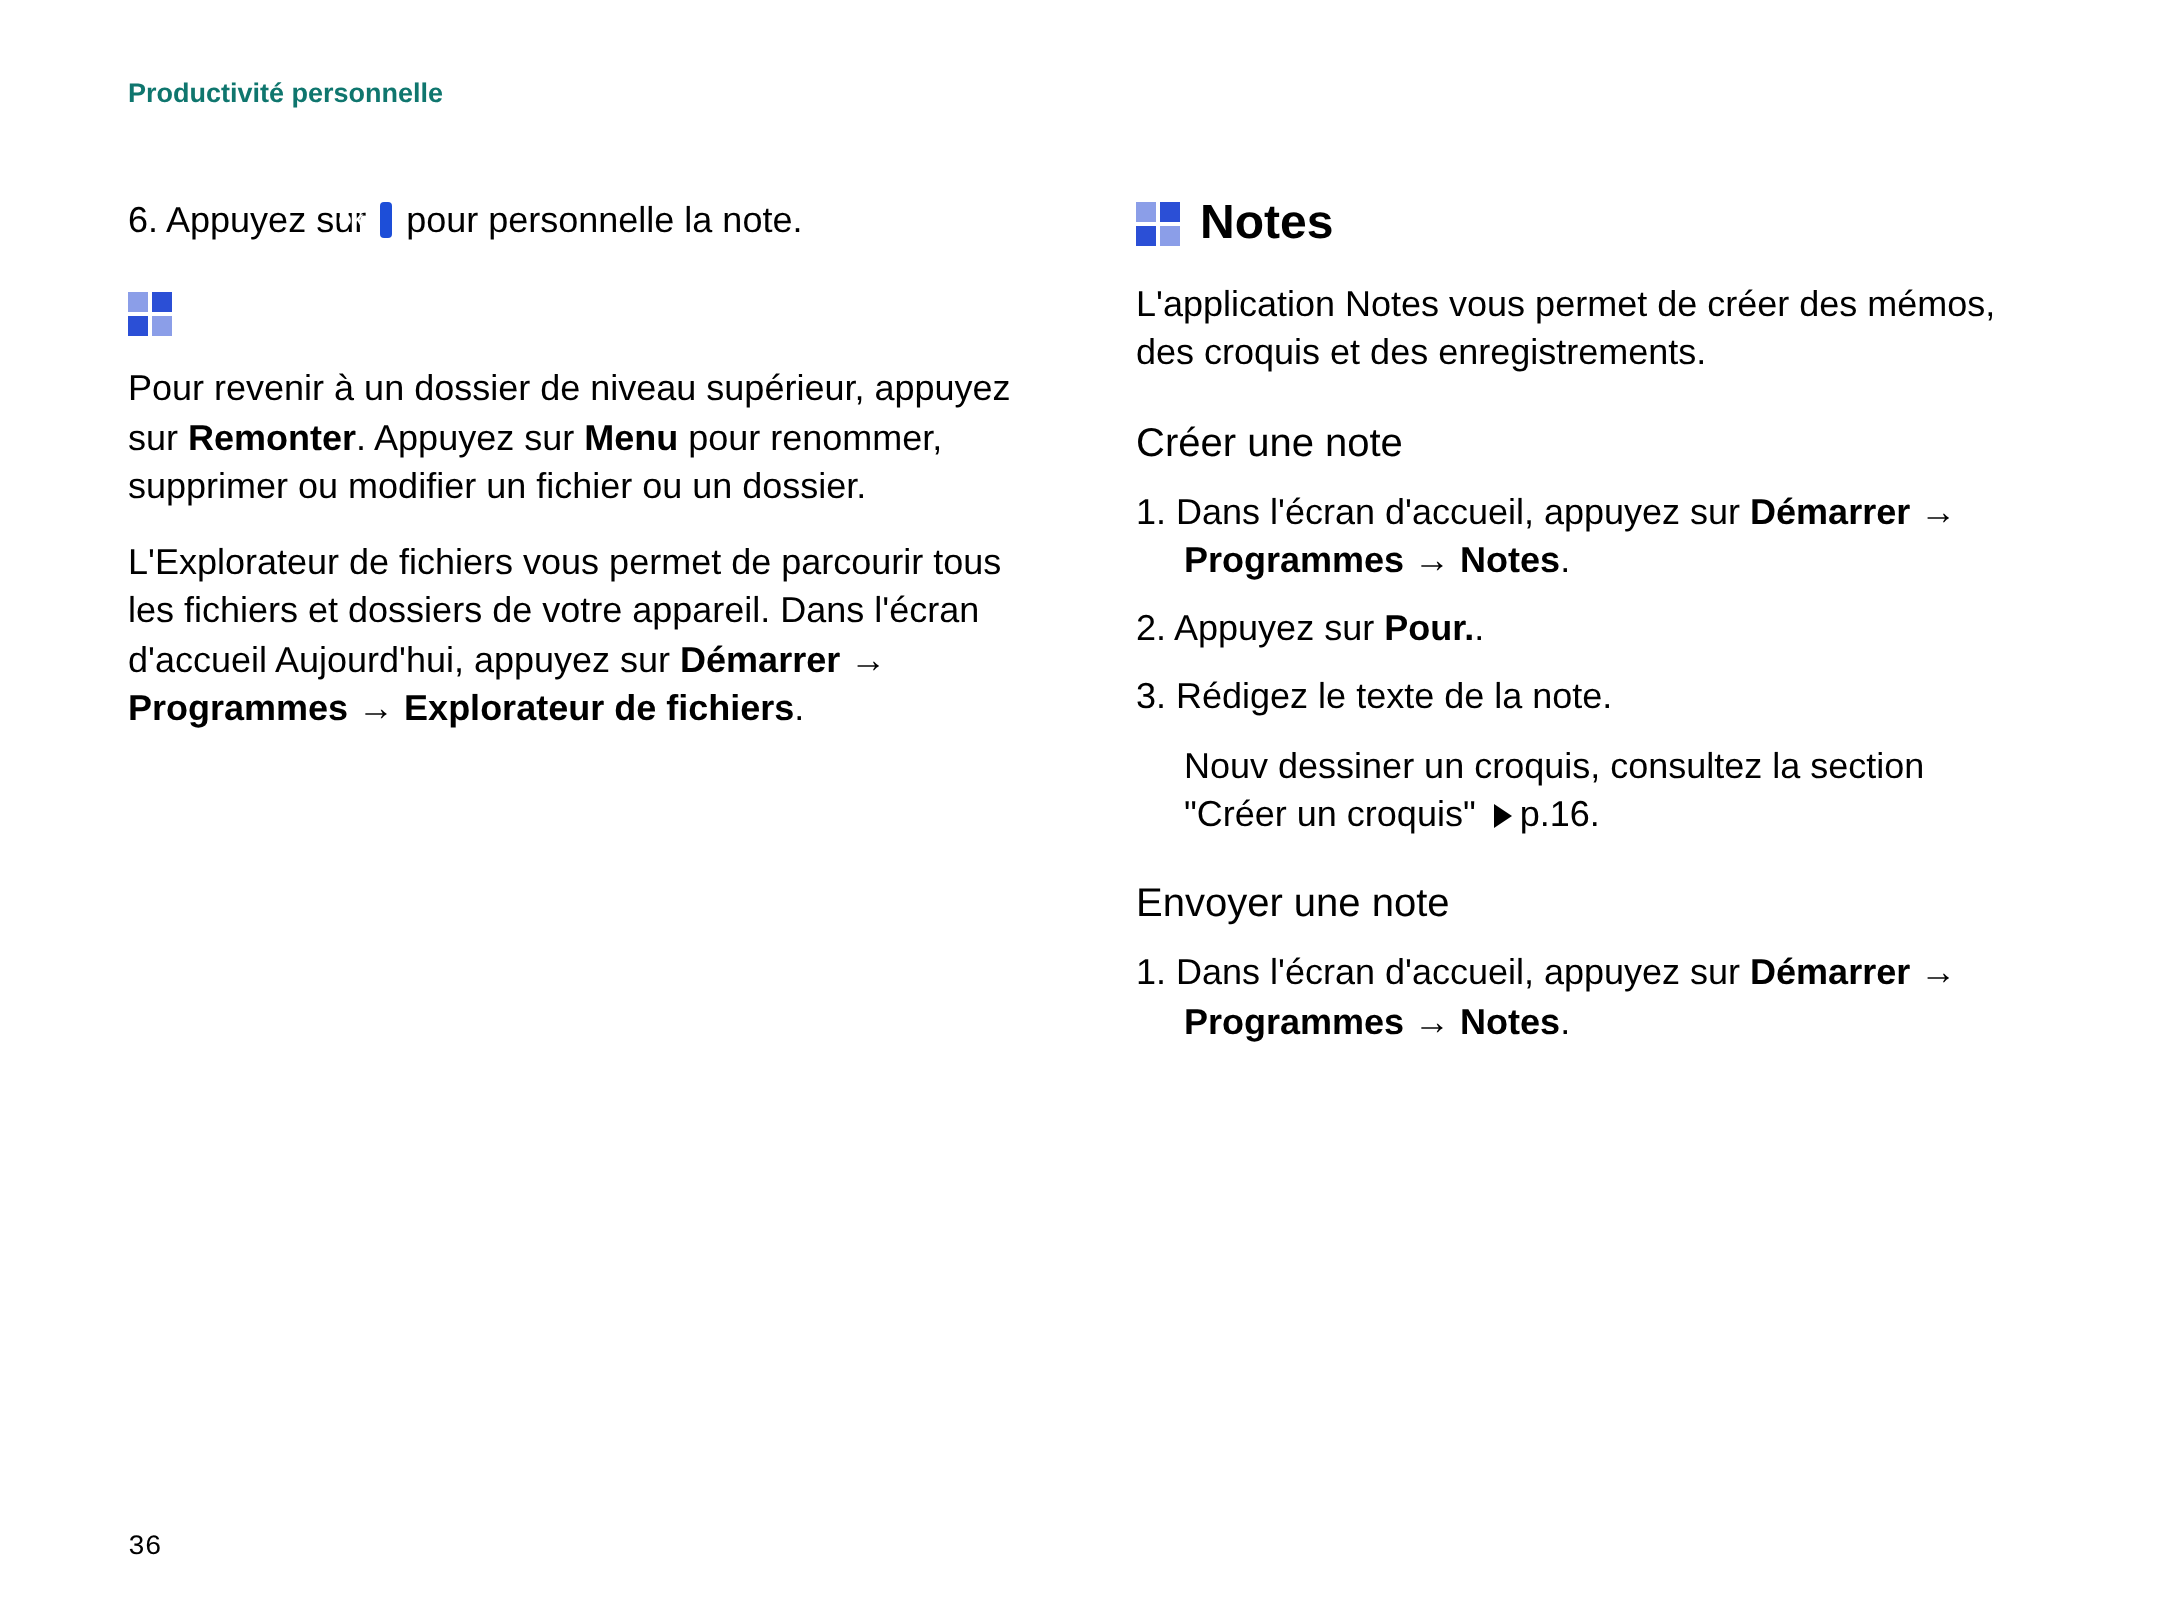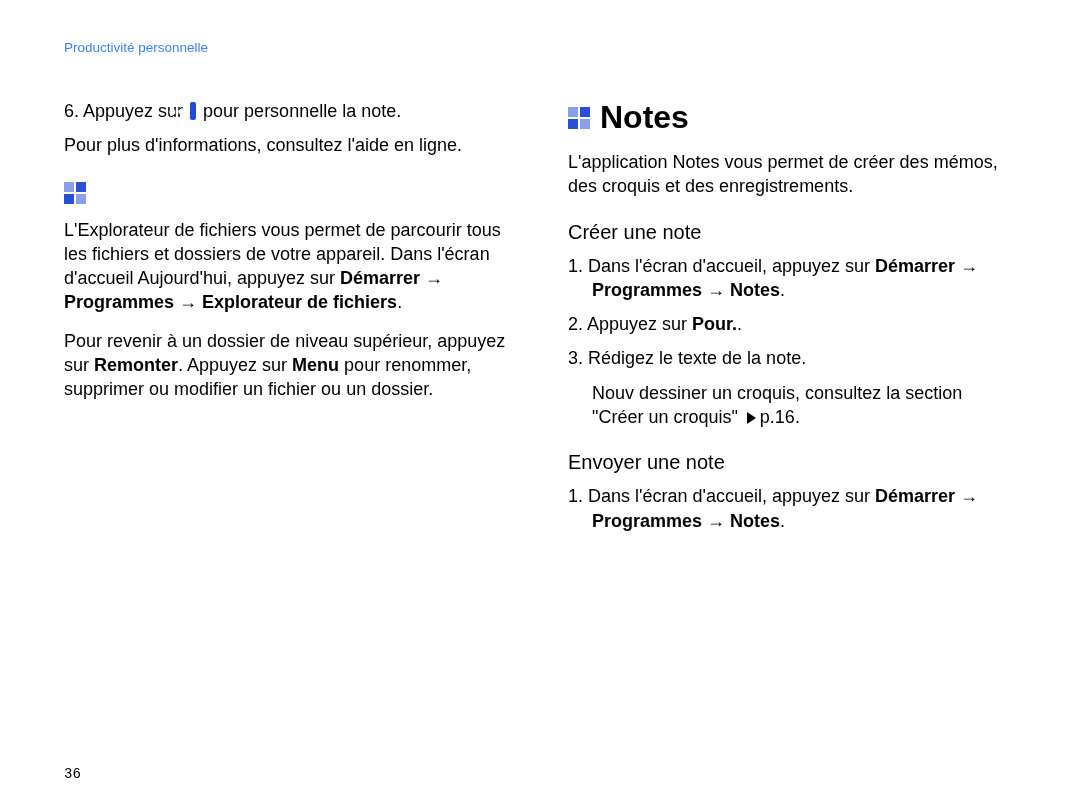--- a/index.html
+++ b/index.html
@@ -12,22 +12,22 @@
     height: 810px;
     overflow: hidden;
   }
   .page {
     padding: 38px 64px 20px 64px;
     box-sizing: border-box;
     height: 100%;
     position: relative;
   }
   .header-link {
-    color: #3b82f6;
-    font-weight: normal;
+    color: #0f766e;
+    font-weight: bold;
     font-size: 13.5px;
     margin-bottom: 26px;
     display: inline-block;
   }
   .columns {
     display: flex;
     gap: 56px;
     margin-top: 18px;
   }
   .col {
@@ -46,21 +46,21 @@
     padding-left: 24px;
     text-indent: -24px;
   }
   .step-sub {
     font-size: 18px;
     line-height: 1.35;
     margin: 0 0 10px 0;
     padding-left: 24px;
   }
   h2.section-heading {
-    font-size: 32px;
+    font-size: 24px;
     font-weight: 900;
     margin: 24px 0 14px 0;
     display: flex;
     align-items: center;
     gap: 10px;
     font-family: Verdana, Geneva, sans-serif;
   }
   h2.section-heading.first { margin-top: 0; }
   h3.sub-heading {
     font-size: 20px;
@@ -125,37 +125,36 @@
   <a class="header-link">Productivité personnelle</a>
 
   <div class="columns">
 
     <div class="col">
 
       <div class="step">
         <span>6. Appuyez sur </span><span class="ok-chip">ok</span><span> pour personnelle la note.</span>
       </div>
 
-      <p class="para">Pour plus d'informations, consultez l'aide en ligne.</p>
 
       <h2 class="section-heading">
         <span class="bullet-icon">
           <span class="s1"></span>
             <span class="s2"></span>
             <span class="s3"></span>
             <span class="s4"></span>
         </span>
       </h2>
 
       <p class="para">
-        <span>L'Explorateur de fichiers vous permet de parcourir tous les fichiers et dossiers de votre appareil. Dans l'écran d'accueil Aujourd'hui, appuyez sur </span><span class="bold">Démarrer → Programmes → Explorateur de fichiers</span><span>.</span>
+        <span>Pour revenir à un dossier de niveau supérieur, appuyez sur </span><span class="bold">Remonter</span><span>. Appuyez sur </span><span class="bold">Menu</span><span> pour renommer, supprimer ou modifier un fichier ou un dossier.</span>
       </p>
 
       <p class="para">
-        <span>Pour revenir à un dossier de niveau supérieur, appuyez sur </span><span class="bold">Remonter</span><span>. Appuyez sur </span><span class="bold">Menu</span><span> pour renommer, supprimer ou modifier un fichier ou un dossier.</span>
+        <span>L'Explorateur de fichiers vous permet de parcourir tous les fichiers et dossiers de votre appareil. Dans l'écran d'accueil Aujourd'hui, appuyez sur </span><span class="bold">Démarrer → Programmes → Explorateur de fichiers</span><span>.</span>
       </p>
 
     </div>
 
     <div class="col">
 
       <h2 class="section-heading first">
         <span class="bullet-icon">
           <span class="s1"></span>
             <span class="s2"></span>

